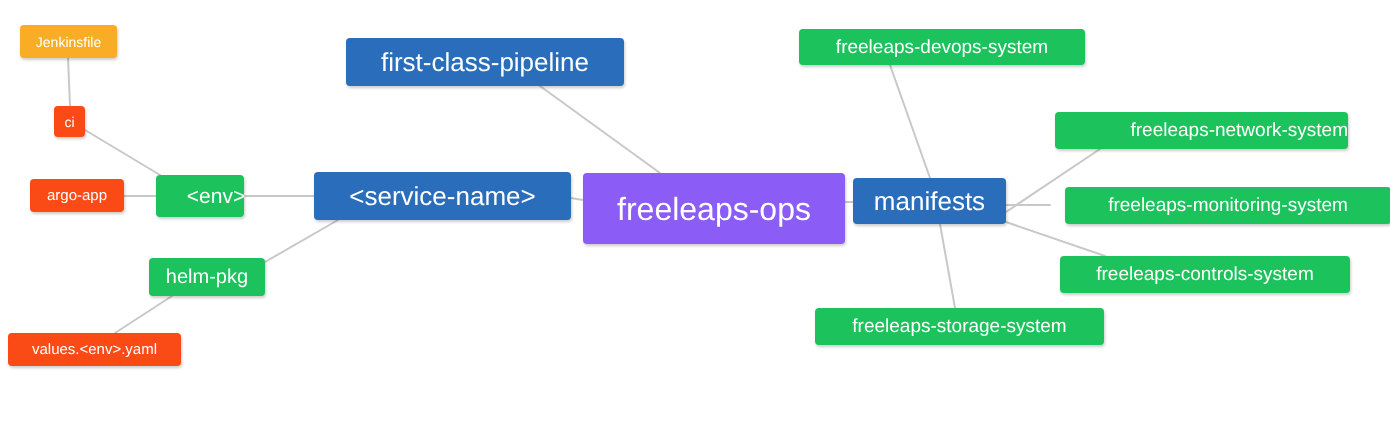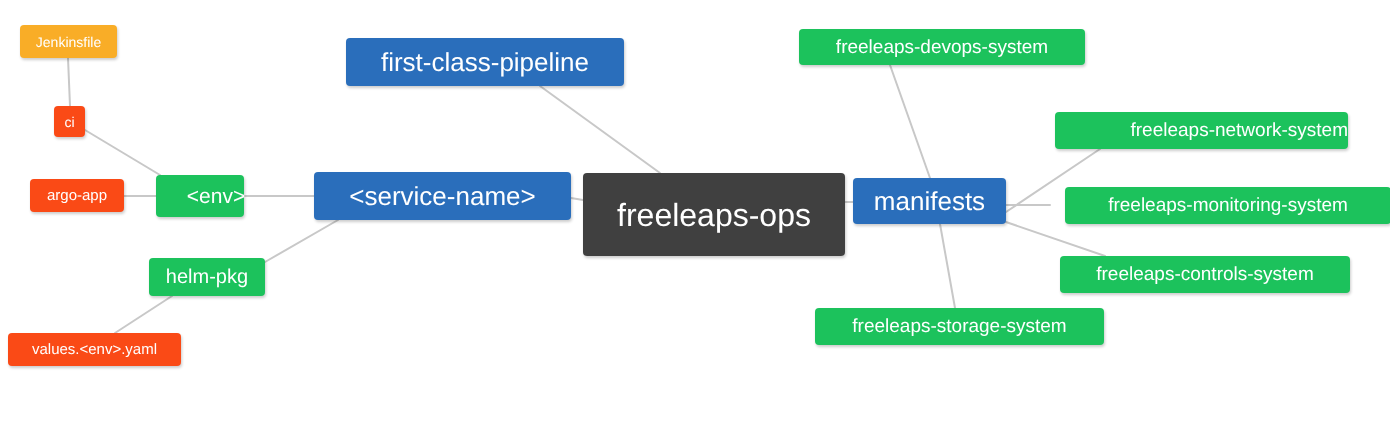--- a/index.html
+++ b/index.html
@@ -78,21 +78,21 @@
       </div>
       <div class="node" style="left: 314px; top: 38px; width: 278px; height: 48px; background: rgb(42, 110, 187); font-size: 26px; margin-left: 32px;">
         <span class="node-label">first-class-pipeline</span>
       </div>
       <div class="node" style="left: 149px; top: 258px; width: 116px; height: 38px; background: rgb(28, 194, 92); font-size: 20px;">
         <span class="node-label">helm-pkg</span>
       </div>
       <div class="node" style="left: 8px; top: 333px; width: 173px; height: 33px; background: rgb(250, 74, 22); font-size: 15px;">
         <span class="node-label">values.&lt;env&gt;.yaml</span>
       </div>
-      <div class="node" style="left: 583px; top: 173px; width: 262px; height: 83px; background: #404040; font-size: 32px;">
+      <div class="node" style="left: 583px; top: 173px; width: 262px; height: 71px; background: #8b5cf6; font-size: 32px;">
         <span class="node-label">freeleaps-ops</span>
       </div>
       <div class="node" style="left: 853px; top: 178px; width: 153px; height: 46px; background: rgb(42, 110, 187); font-size: 26px;">
         <span class="node-label">manifests</span>
       </div>
       <div class="node" style="left: 799px; top: 29px; width: 286px; height: 36px; background: rgb(28, 194, 92); font-size: 19px;">
         <span class="node-label">freeleaps-devops-system</span>
       </div>
       <div class="node" style="left: 1055px; top: 112px; width: 293px; height: 37px; background: rgb(28, 194, 92); font-size: 19px; justify-content: flex-end;">
         <span class="node-label">freeleaps-network-system</span>

